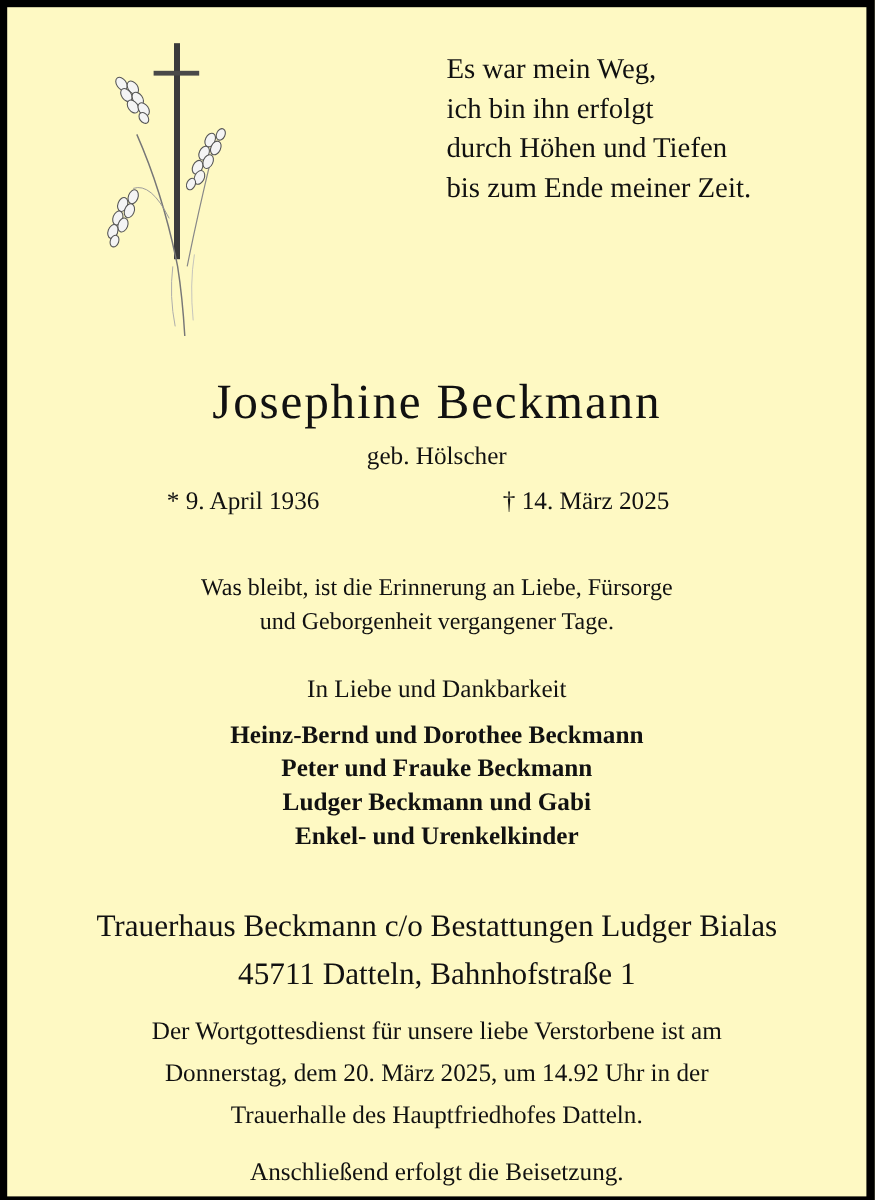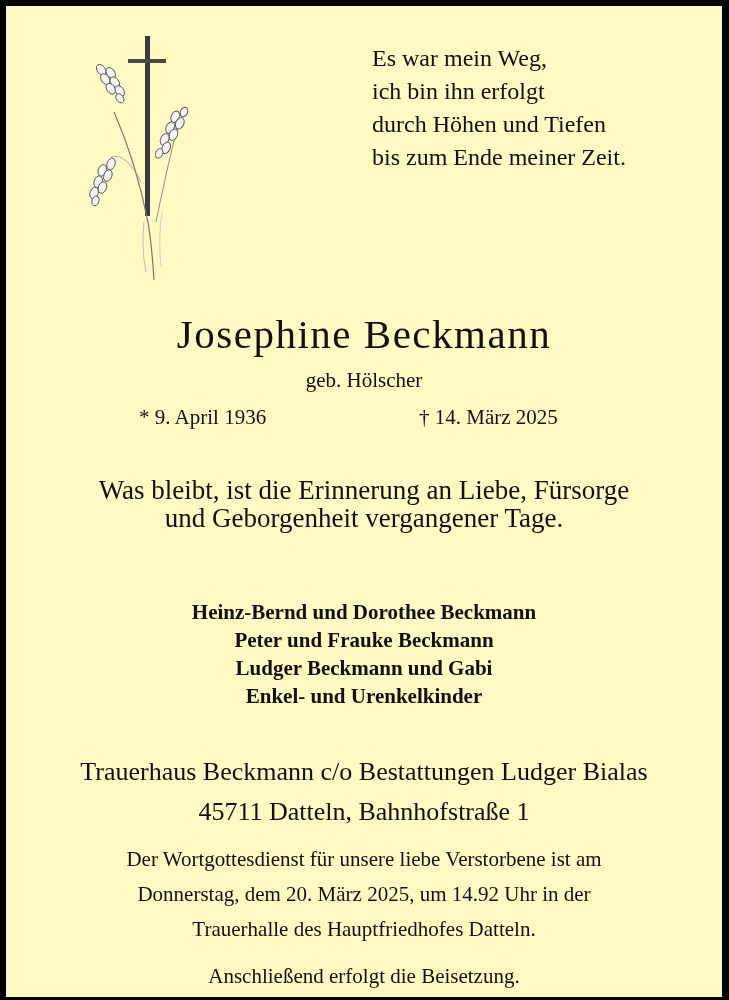--- a/index.html
+++ b/index.html
@@ -35,21 +35,21 @@
       top: 296px;
       font-size: 41px;
       letter-spacing: 1.5px;
       font-weight: normal;
       line-height: 64px;
     }
     .maiden { top: 360px; font-size: 21px; line-height: 28px; }
     .dates { position: absolute; top: 397px; font-size: 21px; line-height: 28px; }
     .born { left: 133px; }
     .died { left: 413px; }
-    .quote { top: 470px; font-size: 27px; line-height: 28px; }
+    .quote { top: 470px; font-size: 20px; line-height: 28px; }
     .thanks { top: 554px; font-size: 21px; line-height: 28px; }
     .family {
       top: 592px;
       font-size: 21px; line-height: 28px;
       font-weight: bold;
     }
     .address { top: 746px; font-size: 26px; line-height: 40px; }
     .service { top: 836px; font-size: 21px; line-height: 35px; }
     .closing { top: 956px; font-size: 21px; line-height: 28px; }
   </style>
@@ -121,20 +121,21 @@
   <div class="center maiden">geb. Hölscher</div>
 
   <div class="dates born">* 9. April 1936</div>
   <div class="dates died">† 14. März 2025</div>
 
   <div class="center quote">
     <div>Was bleibt, ist die Erinnerung an Liebe, Fürsorge</div>
     <div>und Geborgenheit vergangener Tage.</div>
   </div>
 
+  <div class="center thanks">In Liebe und Dankbarkeit</div>
 
   <div class="center family">
     <div>Heinz-Bernd und Dorothee Beckmann</div>
     <div>Peter und Frauke Beckmann</div>
     <div>Ludger Beckmann und Gabi</div>
     <div>Enkel- und Urenkelkinder</div>
   </div>
 
   <div class="center address">
     <div>Trauerhaus Beckmann c/o Bestattungen Ludger Bialas</div>

